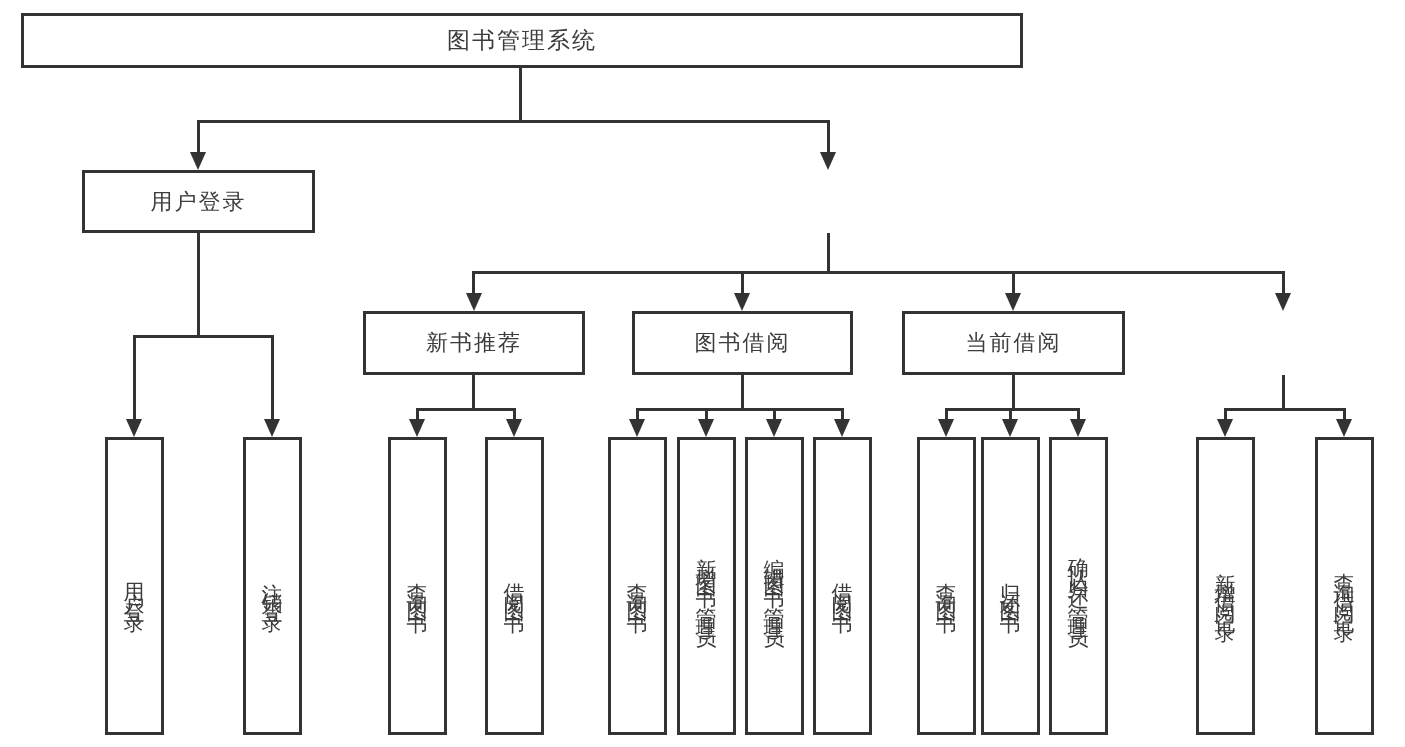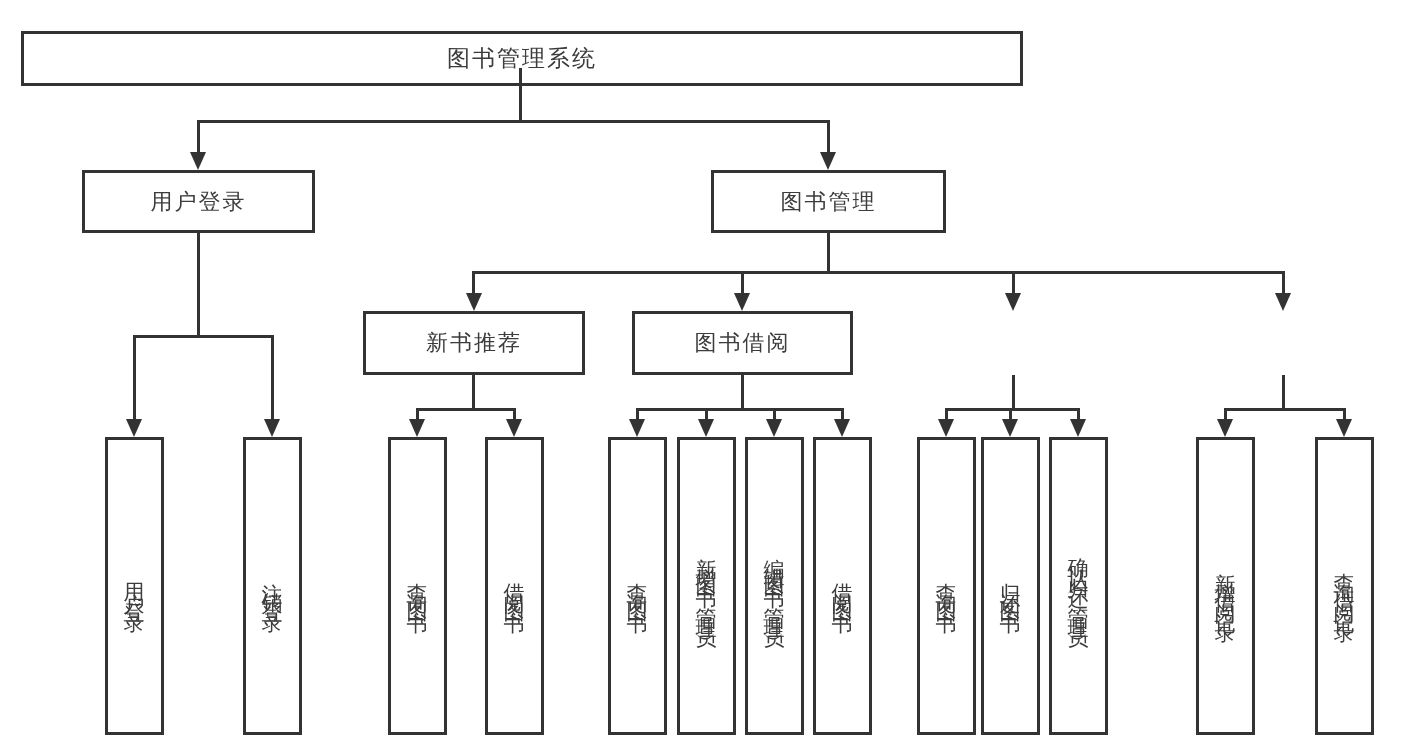--- a/index.html
+++ b/index.html
@@ -60,36 +60,36 @@
     text-shadow:0 0 2px #fff,0 0 4px #fff;
     white-space:nowrap;
     z-index:5;
   }
 </style>
 </head>
 <body>
 
 <div class="stage">
 
-  <div class="box" style="left:21px;top:31px;width:1002px;height:55px">
+  <div class="box" style="left:21px;top:13px;width:1002px;height:55px">
     <span class="hlabel root-label">图书管理系统</span>
   </div>
 
   <div class="box" style="left:82px;top:170px;width:233px;height:63px">
     <span class="hlabel">用户登录</span>
-  </div>
-  <div class="box" style="left:711px;top:170px;width:235px;height:63px">
-    <span class="hlabel">图书管理</span>
   </div>
 
   <div class="box" style="left:632px;top:311px;width:221px;height:64px">
     <span class="hlabel">图书借阅</span>
   </div>
   <div class="box" style="left:363px;top:311px;width:222px;height:64px">
     <span class="hlabel">新书推荐</span>
+  </div>
+  <div class="box" style="left:902px;top:311px;width:223px;height:64px">
+    <span class="hlabel">当前借阅</span>
   </div>
 
   <div class="box" style="left:105px;top:437px;width:59px;height:298px">
     <span class="vtext">用户登录</span>
   </div>
   <div class="box" style="left:243px;top:437px;width:59px;height:298px">
     <span class="vtext">注销登录</span>
   </div>
 
   <div class="box" style="left:388px;top:437px;width:59px;height:298px">

